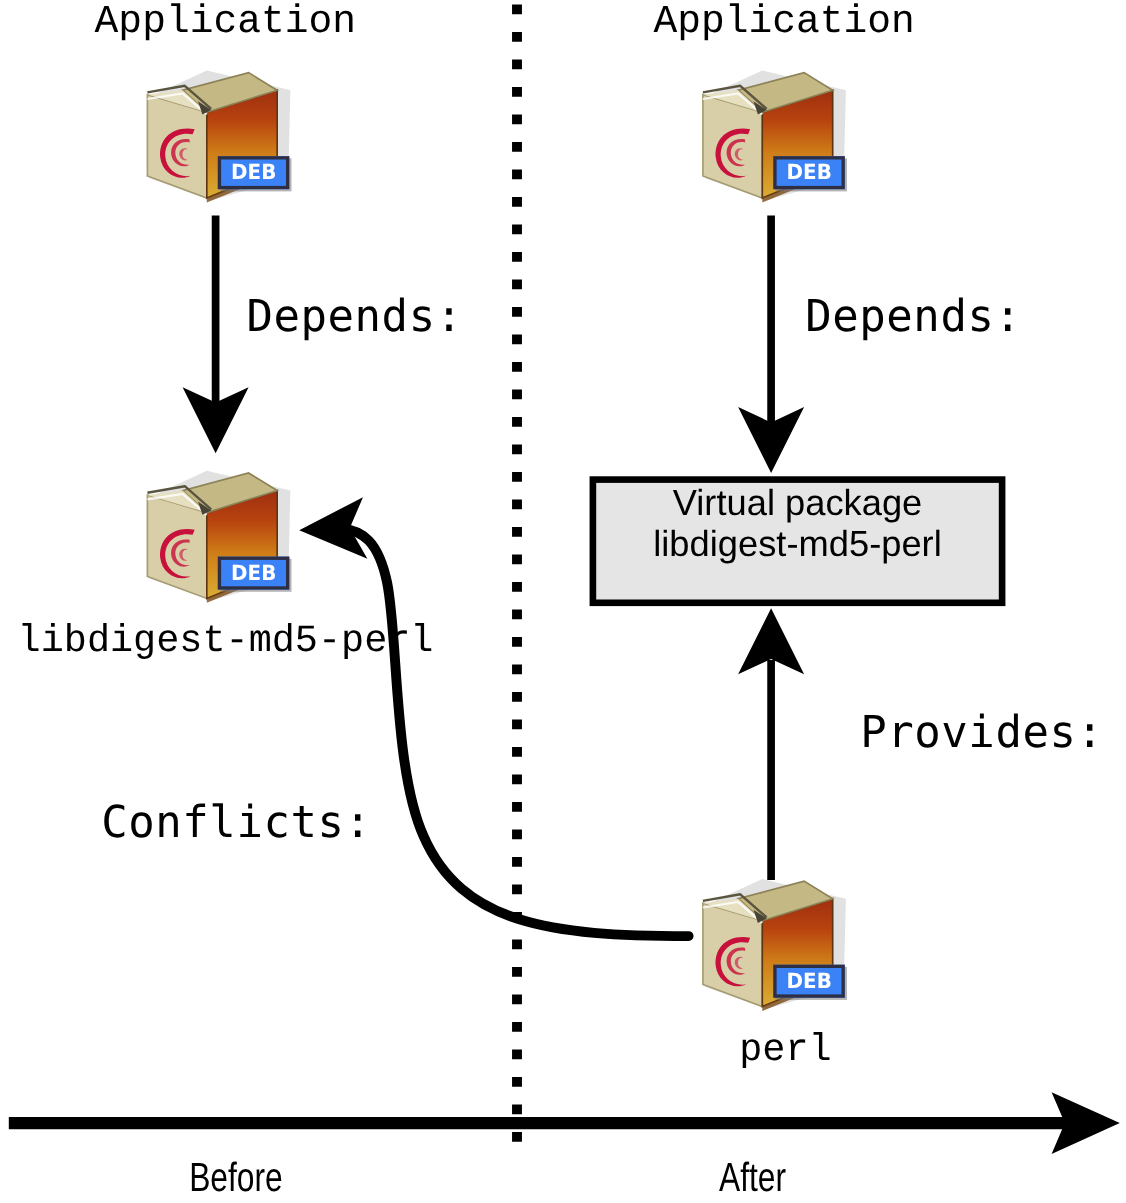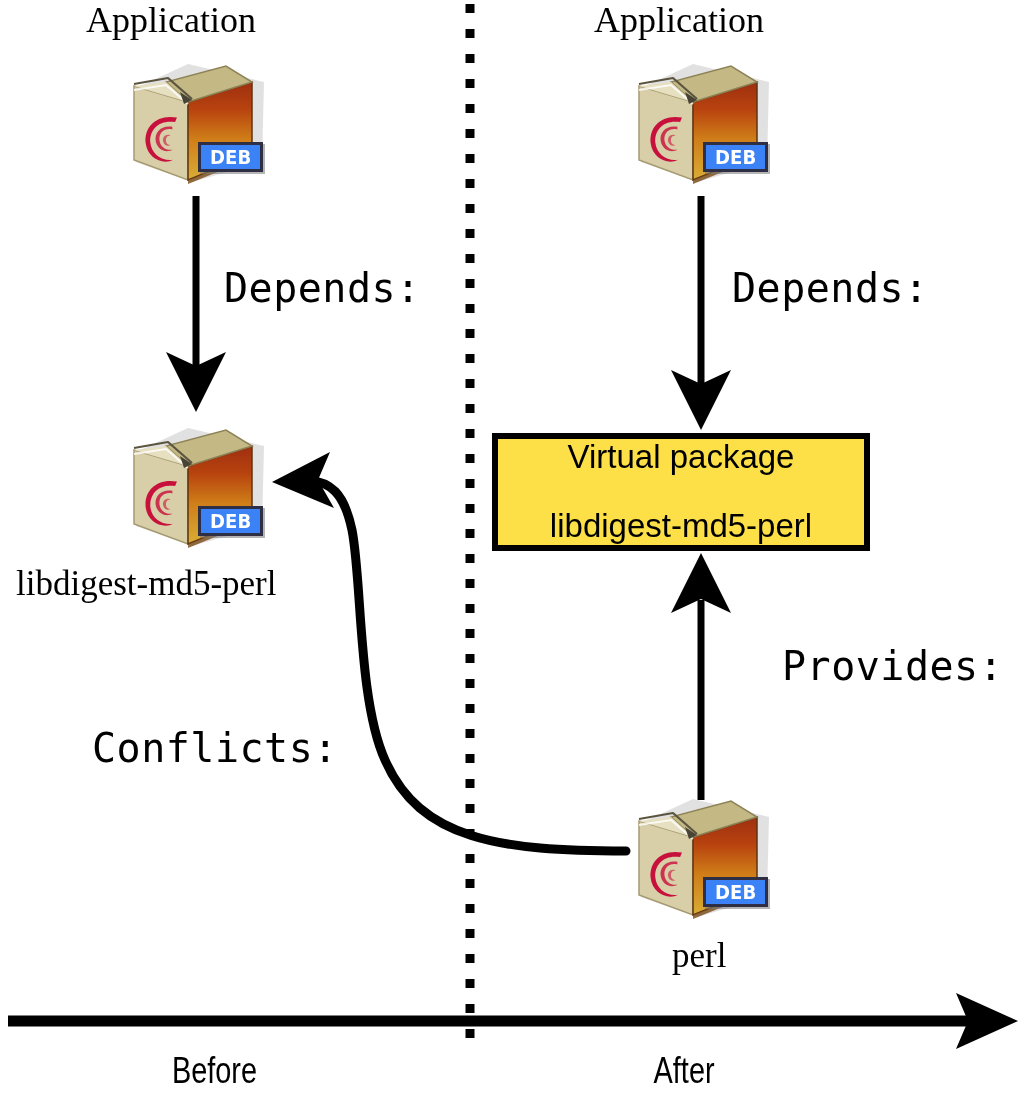--- a/index.html
+++ b/index.html
@@ -25,21 +25,21 @@
     width: 1024px;
     height: 1094px;
   }
   .lbl {
     position: absolute;
     color: #000000;
     white-space: nowrap;
     line-height: 1.0;
   }
   .sans {
-    font-family: Liberation Serif, serif;
+    font-family: Liberation Mono, monospace;
   }
   .mono {
     font-family: "DejaVu Sans Mono", monospace;
     letter-spacing: 0.5px;
   }
   .cond {
     font-family: "Liberation Sans Narrow", "Liberation Sans", sans-serif;
     transform: scaleX(0.78);
     transform-origin: center center;
   }
@@ -75,31 +75,31 @@
     font-family: "DejaVu Sans", sans-serif;
     font-weight: bold;
     font-size: 19px;
     letter-spacing: 0px;
     line-height: 1;
     transform: scaleX(0.95);
   }
   
   #vpkg-box {
     position: absolute;
-    left: 492px;
+    left: 536px;
     top: 433px;
     width: 378px;
     height: 118px;
     border: 6px solid #000000;
-    background: #fde047;
+    background: #e5e5e5;
     box-sizing: border-box;
     display: flex;
     flex-direction: column;
     align-items: center;
-    justify-content: space-between;
+    justify-content: flex-start;
   }
   #vpkg-box .vline {
     font-family: "Liberation Sans", sans-serif;
     font-size: 33px;
     color: #000;
     line-height: 1.12;
     white-space: nowrap;
   }
 </style>
 </head>

